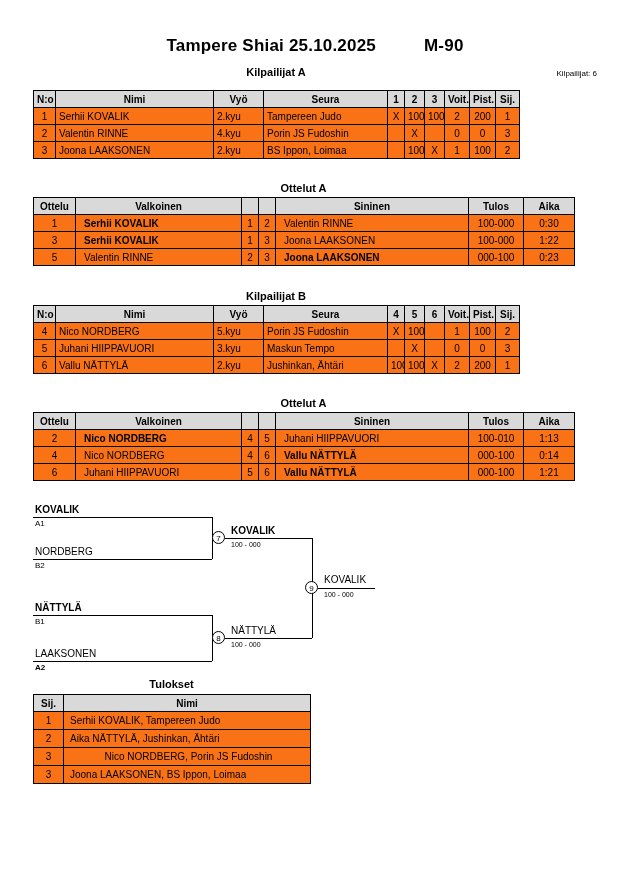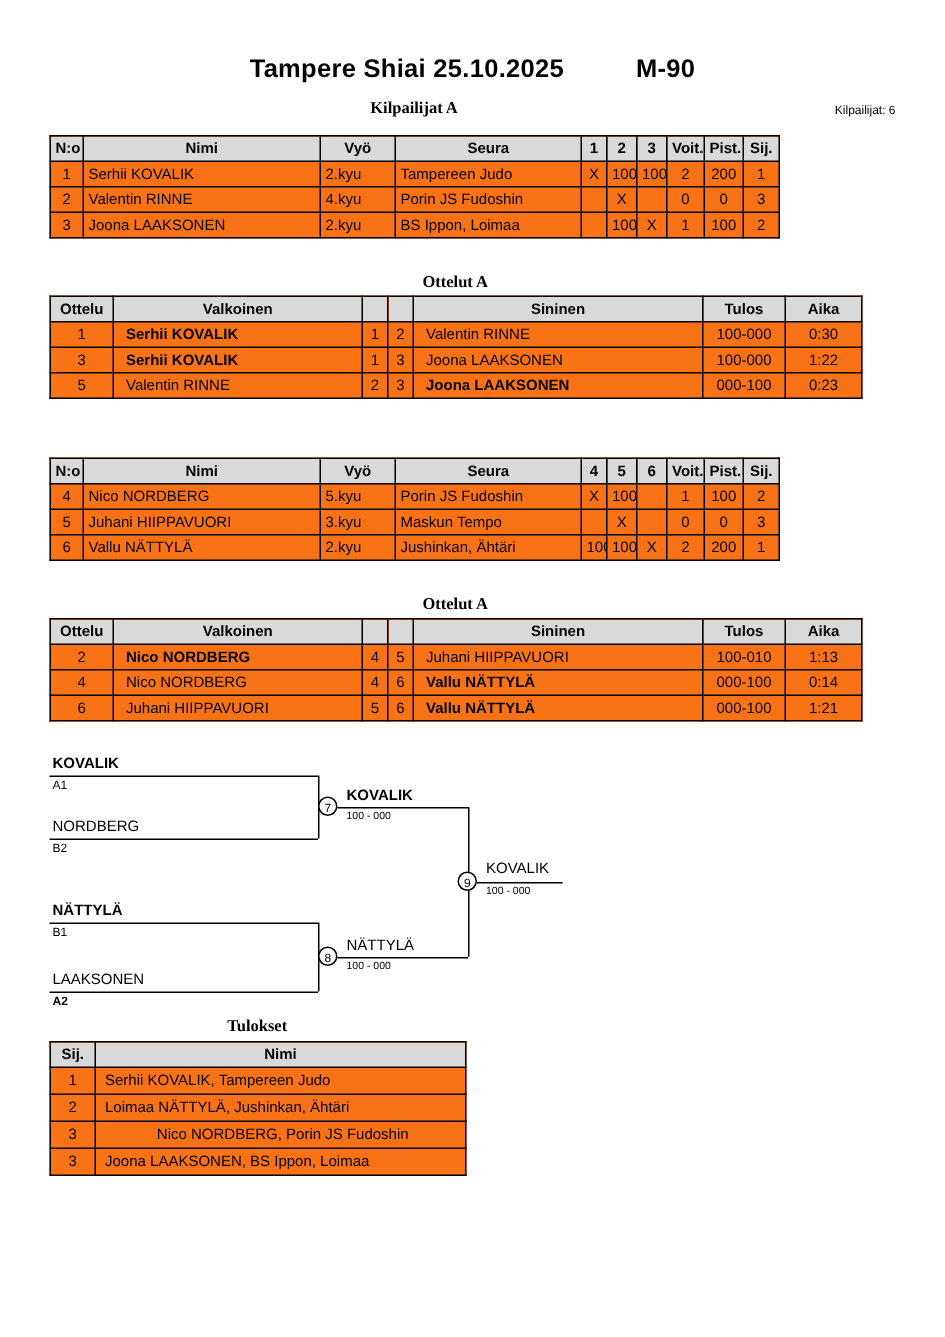--- a/index.html
+++ b/index.html
@@ -6,21 +6,21 @@
   .page {
     position:relative; width:630px; height:891px; background:#fff;
     font-family:"Liberation Sans", sans-serif; color:#000; overflow:hidden;
   }
   .title {
     position:absolute; top:36px; left:0; width:630px; text-align:center;
     font-size:17px; font-weight:bold; letter-spacing:0.2px;
   }
   .title .wclass { margin-left:48px; }
   .section-h {
-    position:absolute; font-weight:bold; font-size:11px; text-align:center;font-family:Liberation Serif, serif;
+    position:absolute; font-weight:bold; font-size:11px; text-align:center;
   }
   .count-label { position:absolute; top:69px; right:33px; font-size:8px; }
   table {
     position:absolute; border-collapse:collapse; table-layout:fixed;
     font-size:10px; background:#f97316;
   }
   th, td {
     border:1px solid #000; height:16px; padding:0 3px;
     overflow:hidden; white-space:nowrap; font-size:10px;
   }
@@ -163,20 +163,21 @@
       <td class="l" style="padding-left:8px;">Valentin RINNE</td>
       <td class="c">2</td>
       <td class="c">3</td>
       <td class="l b" style="padding-left:8px;">Joona LAAKSONEN</td>
       <td class="c">000-100</td>
       <td class="c">0:23</td>
     </tr>
   </tbody>
     </table>
 
+  <div class="section-h" style="top:290px;left:33px;width:486px;">Kilpailijat B</div>
 
   <table style="left:33px;top:305px;width:486px;">
     <colgroup>
         <col style="width:22px">
         <col style="width:158px">
         <col style="width:50px">
         <col style="width:124px">
         <col style="width:17px">
         <col style="width:20px">
         <col style="width:20px">
@@ -336,21 +337,21 @@
         <tr>
       <th>Sij.</th>
       <th>Nimi</th>
     </tr>
     <tr>
       <td class="c" style="height:17px;">1</td>
       <td class="l" style="padding-left:6px;">Serhii KOVALIK, Tampereen Judo</td>
     </tr>
     <tr>
       <td class="c" style="height:17px;">2</td>
-      <td class="l" style="padding-left:6px;">Loimaa NÄTTYLÄ, Jushinkan, Ähtäri</td>
+      <td class="l" style="padding-left:6px;">Aika NÄTTYLÄ, Jushinkan, Ähtäri</td>
     </tr>
     <tr>
       <td class="c" style="height:17px;">3</td>
       <td class="l" style="padding-left:6px;text-align:center;">Nico NORDBERG, Porin JS Fudoshin</td>
     </tr>
     <tr>
       <td class="c" style="height:17px;">3</td>
       <td class="l" style="padding-left:6px;">Joona LAAKSONEN, BS Ippon, Loimaa</td>
     </tr>
   </tbody>

